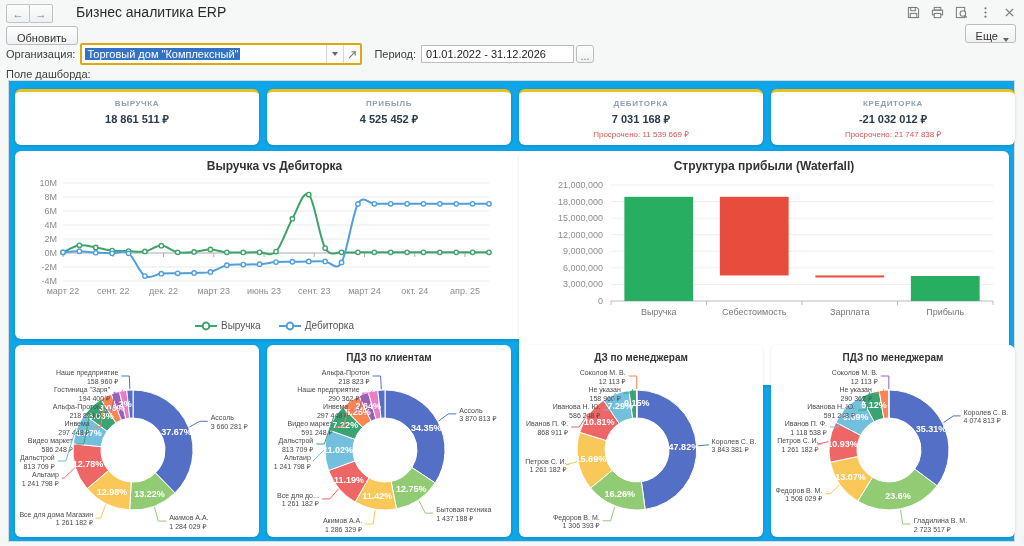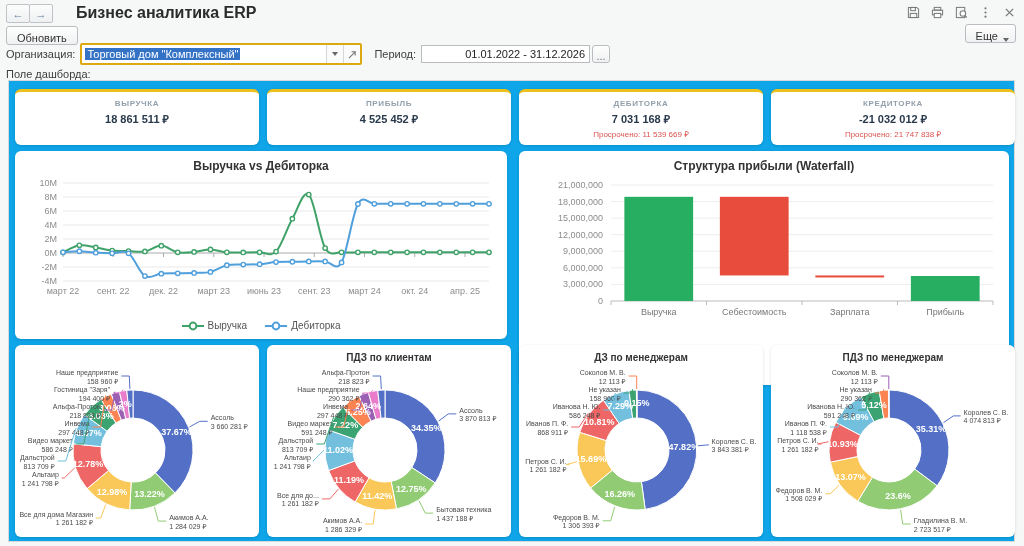--- a/index.html
+++ b/index.html
@@ -2,21 +2,21 @@
 <html><head>
 <meta charset="utf-8">
 <style>
   html,body{margin:0;padding:0;background:#f4f5f5;font-family:"Liberation Sans",sans-serif;}
   #app{position:relative;width:1024px;height:546px;background:#f6f7f7;overflow:hidden;}
   
   .navbtns{position:absolute;left:6px;top:4px;display:flex;}
   .navbtn{width:22px;height:17px;border:1px solid #bfc3c7;background:linear-gradient(#fdfdfd,#eef0f1);
           display:flex;align-items:center;justify-content:center;font-size:11px;color:#5f7c9c;border-radius:2px;}
   .navbtn + .navbtn{margin-left:-1px;}
-  .wintitle{position:absolute;left:76px;top:4px;font-size:16px;font-weight:bold;color:#2b2b2b;}
+  .wintitle{position:absolute;left:76px;top:4px;font-size:14px;font-weight:normal;color:#2b2b2b;}
   .winicons{position:absolute;right:8px;top:5px;display:flex;gap:10px;align-items:center;}
   .wicon{width:14px;height:14px;display:flex;align-items:center;justify-content:center;}
   .btn{display:inline-flex;align-items:flex-end;justify-content:center;border:1px solid #b9bdc1;
        background:linear-gradient(#fefefe,#f0f1f2);border-radius:3px;font-size:11px;color:#333;
        height:19px;padding:0 10px;box-sizing:border-box;}
   #refresh-btn{position:absolute;left:6px;top:26px;}
   #more-btn{position:absolute;right:8px;top:24px;padding-right:6px;}
   .caret{width:0;height:0;border-left:3px solid transparent;border-right:3px solid transparent;
          border-top:4px solid #666;margin-left:5px;}
   
@@ -114,21 +114,21 @@
       <div class="fbtn">
           <span class="caret" style="margin-left:0;"></span>
         </div>
       <div class="fbtn">
         <svg width="9" height="9" viewBox="0 0 10 10">
             <path d="M1 9 L8 2 M4 2h4v4" fill="none" stroke="#777" stroke-width="1.2"></path>
           </svg>
       </div>
     </div>
     <span class="fldlabel" style="margin-left:12px;">Период:</span>
-    <div class="inp" style="width:169px;justify-content:flex-end;">
+    <div class="inp" style="width:153px;">
         <span>01.01.2022 - 31.12.2026</span>
       </div>
     <div class="btn dots-btn" style="padding:0;">
         <span style="margin-top:-6px;color:#777;">...</span>
       </div>
   </div>
 
   <div class="dash-label">Поле дашборда:</div>
 
   <div id="dashboard">
@@ -145,21 +145,21 @@
       <div class="klabel">ДЕБИТОРКА</div>
       <div class="kvalue">7 031 168 ₽</div>
       <div class="koverdue">Просрочено: 11 539 669 ₽</div>
     </div>
     <div class="card kpi" style="left:762px;">
       <div class="klabel">КРЕДИТОРКА</div>
       <div class="kvalue">-21 032 012 ₽</div>
       <div class="koverdue">Просрочено: 21 747 838 ₽</div>
     </div>
 
-    <div class="card" style="left:6px;top:70px;width:492px;height:188px;">
+    <div class="card" style="left:6px;top:70px;width:492px;height:188px;padding-left:27px;">
       <div class="chart-title">Выручка vs Дебиторка</div>
       <svg id="line-chart" width="476" height="128" style="position:absolute;left:8px;top:26px;">
           <line x1="40" y1="6" x2="466" y2="6" stroke="#e9e9e9" stroke-width="1"></line>
           <text x="34" y="9" font-size="9" fill="#8d8d8d" text-anchor="end">10M</text>
           <line x1="40" y1="20" x2="466" y2="20" stroke="#e9e9e9" stroke-width="1"></line>
           <text x="34" y="23" font-size="9" fill="#8d8d8d" text-anchor="end">8M</text>
           <line x1="40" y1="34" x2="466" y2="34" stroke="#e9e9e9" stroke-width="1"></line>
           <text x="34" y="37" font-size="9" fill="#8d8d8d" text-anchor="end">6M</text>
           <line x1="40" y1="48" x2="466" y2="48" stroke="#e9e9e9" stroke-width="1"></line>
           <text x="34" y="51" font-size="9" fill="#8d8d8d" text-anchor="end">4M</text>

